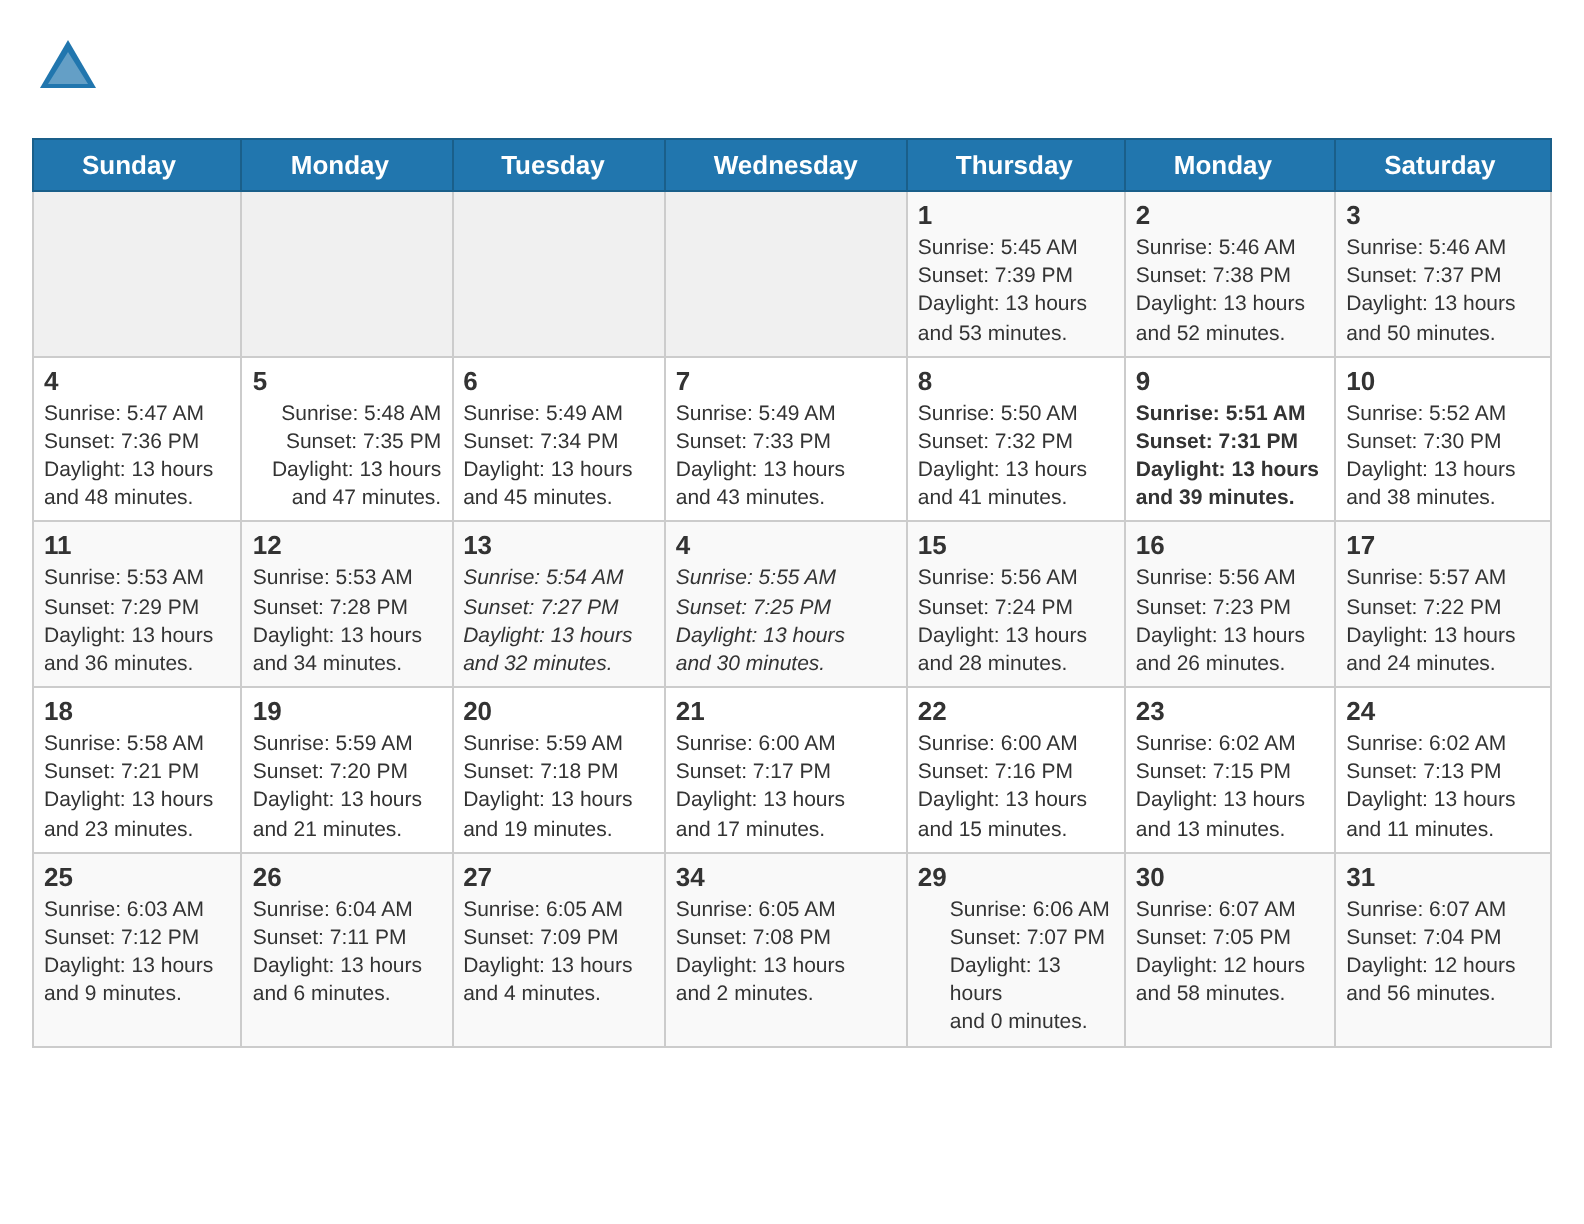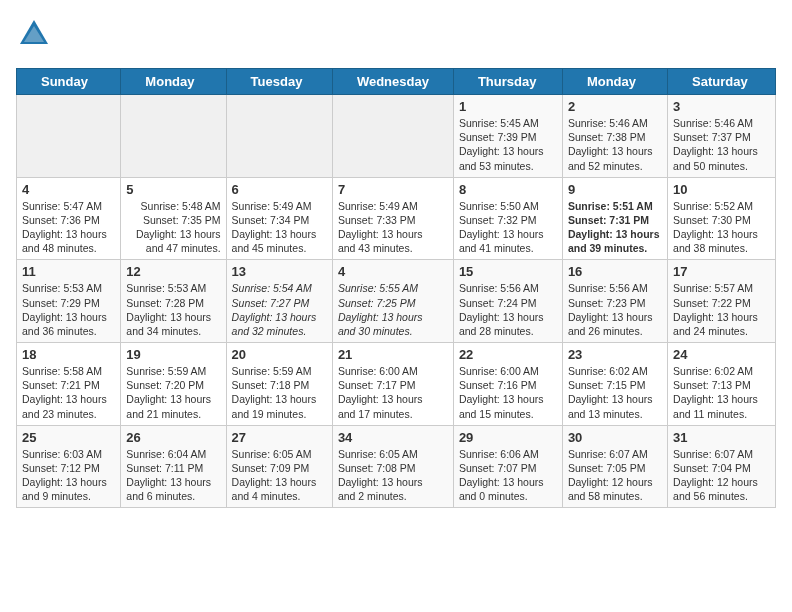--- a/index.html
+++ b/index.html
@@ -312,21 +312,21 @@
         </td>
         <td>
           <div class="day-number">34</div>
           <div class="day-info" style="white-space: pre-line;">Sunrise: 6:05 AM
 Sunset: 7:08 PM
 Daylight: 13 hours
 and 2 minutes.</div>
         </td>
         <td>
           <div class="day-number">29</div>
-          <div class="day-info" style="white-space: pre-line;">Sunrise: 6:06 AM
+          <div class="day-info" style="white-space: pre-line; margin-left: 16px;">Sunrise: 6:06 AM
 Sunset: 7:07 PM
 Daylight: 13 hours
 and 0 minutes.</div>
         </td>
         <td>
           <div class="day-number">30</div>
           <div class="day-info" style="white-space: pre-line;">Sunrise: 6:07 AM
 Sunset: 7:05 PM
 Daylight: 12 hours
 and 58 minutes.</div>

